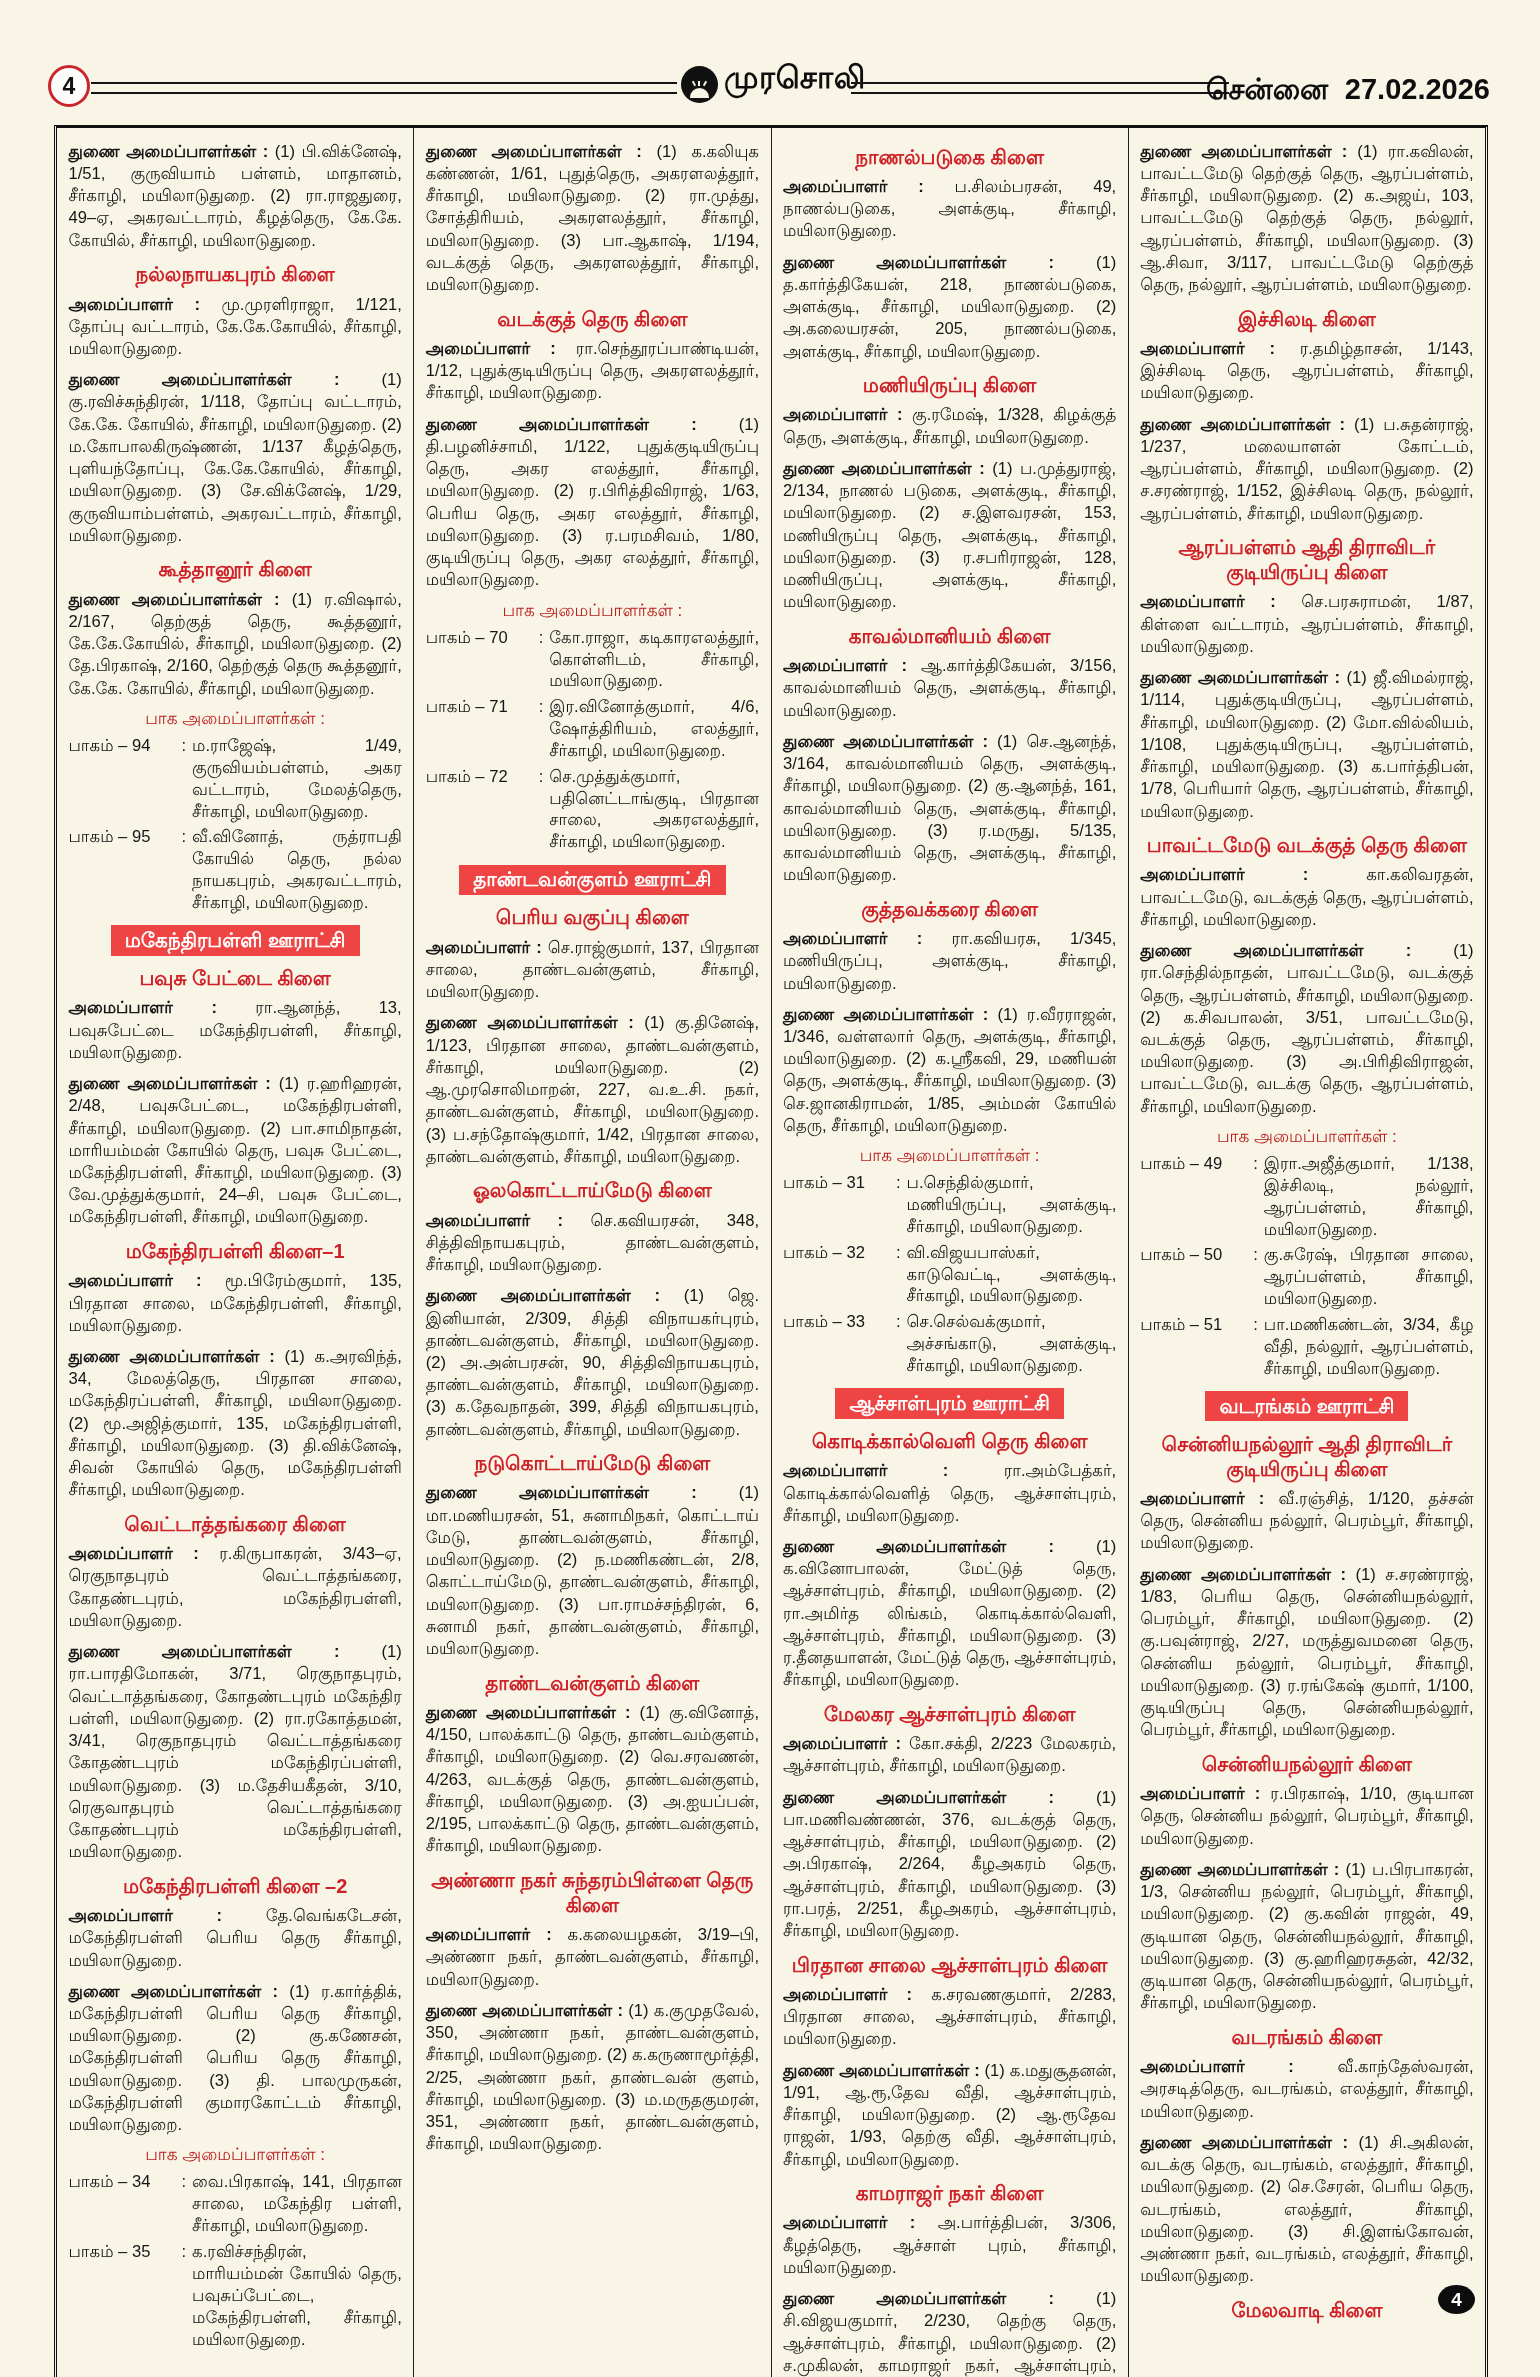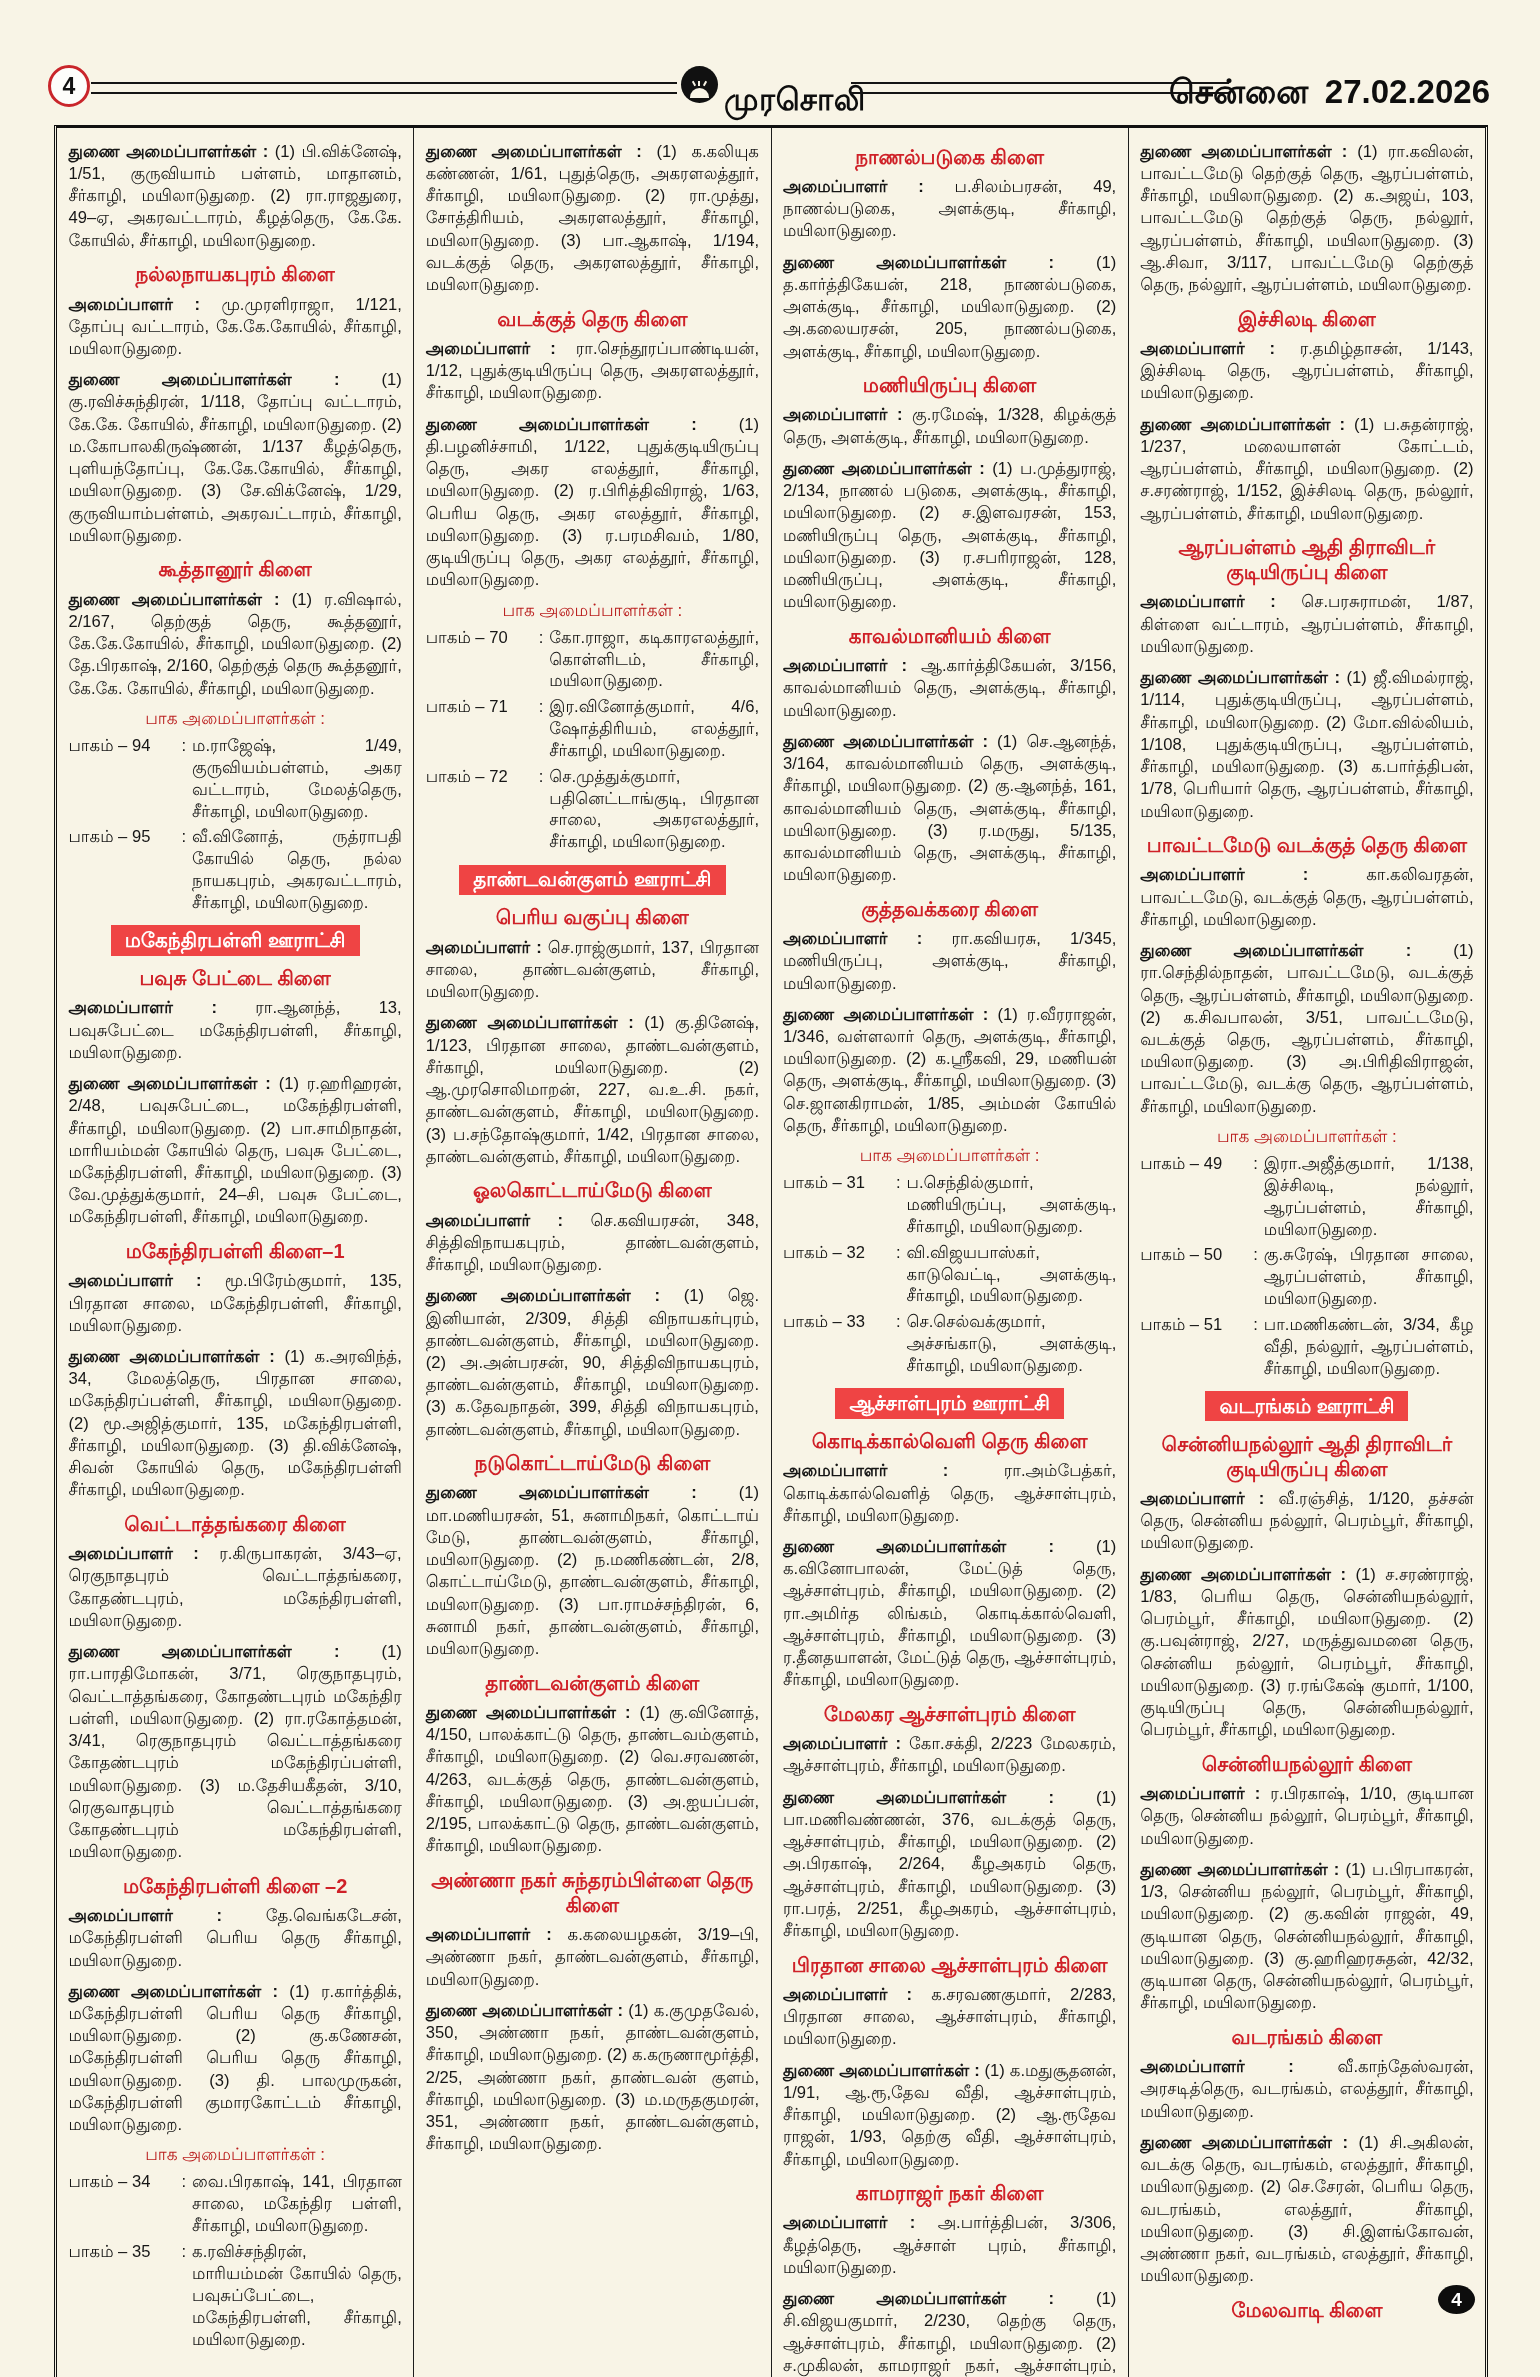--- a/index.html
+++ b/index.html
@@ -23,25 +23,25 @@
   .logo{
     position:absolute;left:681px;top:66px;width:37px;height:37px;border-radius:50%;
     background:#111;overflow:hidden;
   }
   .logo .sun{
     position:absolute;left:9px;bottom:5.1px;width:19px;height:9.6px;
     background:#f8f4e6;border-radius:19px 19px 0 0;
   }
   .logo .ray{position:absolute;width:1.9px;height:5.1px;background:#f8f4e6;bottom:16.6px;}
   .masthead{
-    position:absolute;left:724px;top:82px;font-size:31px;font-weight:bold;color:#0e0e0e;
+    position:absolute;left:724px;top:60px;font-size:31px;font-weight:bold;color:#0e0e0e;
     letter-spacing:0.6px;white-space:nowrap;
   }
   .dateline{
-    position:absolute;right:51px;top:73px;font-size:33px;font-weight:bold;color:#0e0e0e;
+    position:absolute;right:51px;top:73px;font-size:29px;font-weight:bold;color:#0e0e0e;
     white-space:nowrap;
   }
   .dateline .ed{margin-right:16.6px;}
   
   .sheet{
     position:absolute;left:54px;top:125px;width:1434px;height:2340px;
     border-top:3.8px solid #111;border-bottom:5.7px double #111;
     border-left:3.2px double #111;border-right:3.2px double #111;
     box-sizing:border-box;background:#f8f4e6;
     display:flex;align-items:stretch;justify-content:flex-end;

